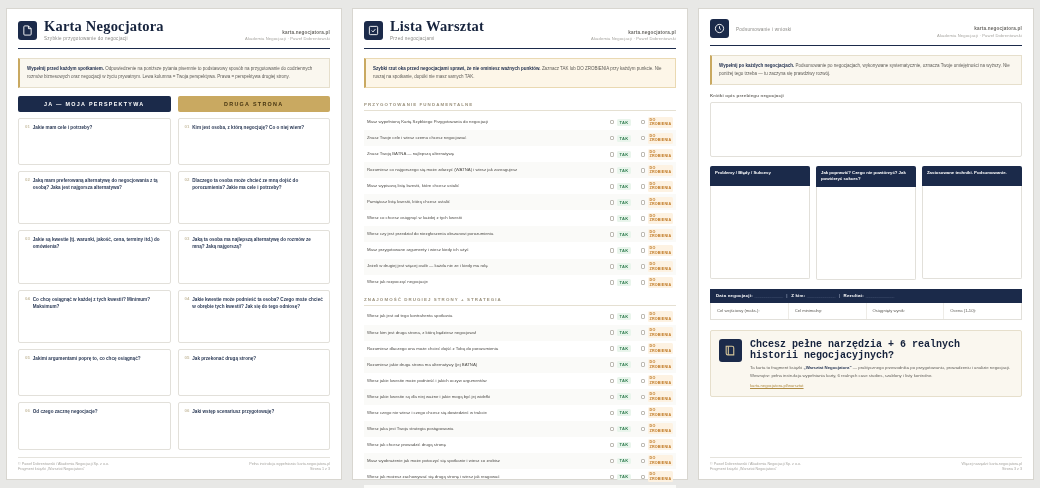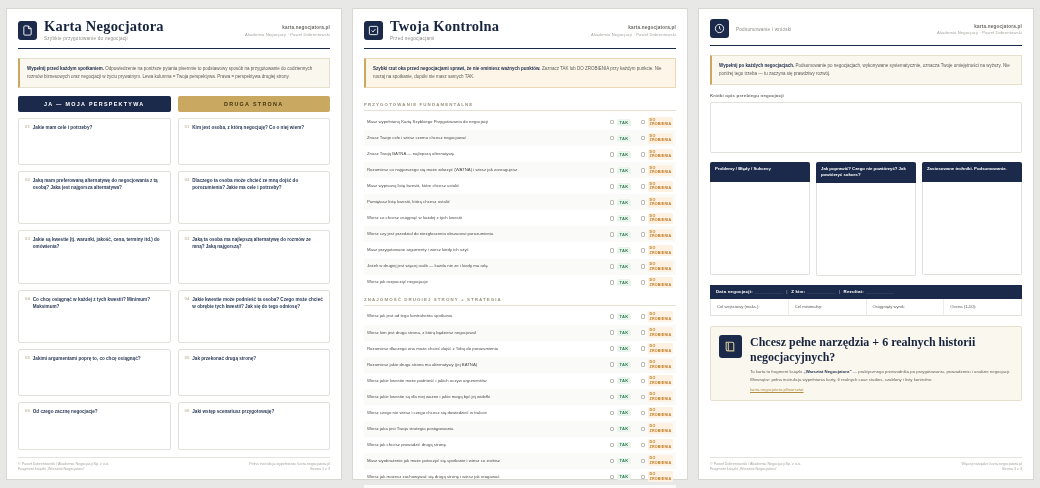--- a/index.html
+++ b/index.html
@@ -23,21 +23,21 @@
     padding: 10px 11px 6px 11px;
     display: flex;
     flex-direction: column;
     min-width: 0;
     position: relative;
   }
 
   
   .pg-head {
     display: flex;
-    align-items: center;
+    align-items: flex-end;
     justify-content: space-between;
     padding-bottom: 7px;
     border-bottom: 1.6px solid #1b2a4a;
     margin-bottom: 9px;
   }
   .brand { display: flex; align-items: center; gap: 7px; }
   .logo-box {
     width: 19px; height: 19px;
     background: #1b2a4a;
     border-radius: 3px;
@@ -274,22 +274,22 @@
     margin-top: 10px;
   }
   .cta-icon {
     width: 23px; height: 23px;
     background: #1b2a4a;
     border-radius: 3px;
     display: flex; align-items: center; justify-content: center;
     flex: 0 0 auto;
   }
   .cta-title {
-    font-family: Liberation Serif, serif;
-    font-size: 12px;
+    font-family: Liberation Mono, monospace;
+    font-size: 10px;
     font-weight: bold;
     color: #16233d;
     margin-bottom: 3.5px;
   }
   .cta-text {
     font-size: 4.3px;
     color: #63615c;
     line-height: 1.75;
   }
   .cta-text b { color: #2b3a56; }
@@ -433,21 +433,21 @@
   <section class="page">
     <div class="pg-head">
       <div class="brand">
         <span class="logo-box">
           <svg width="11" height="11" viewBox="0 0 24 24" fill="none" stroke="#ffffff" stroke-width="2">
             <rect x="3" y="3" width="18" height="18" rx="2"></rect>
             <path d="M8 12l3 3 5-6"></path>
           </svg>
         </span>
         <div class="ttl-wrap">
-          <div class="ttl">Twoja Kontrolna</div>
+          <div class="ttl">Lista Warsztat</div>
           <div class="sub">Przed negocjacjami</div>
         </div>
       </div>
       <div class="head-right">
         <div class="site">karta.negocjatora.pl</div>
         <div class="site-sub">Akademia Negocjacji · Paweł Dobrentowski</div>
       </div>
     </div>
 
     <div class="note amber">

